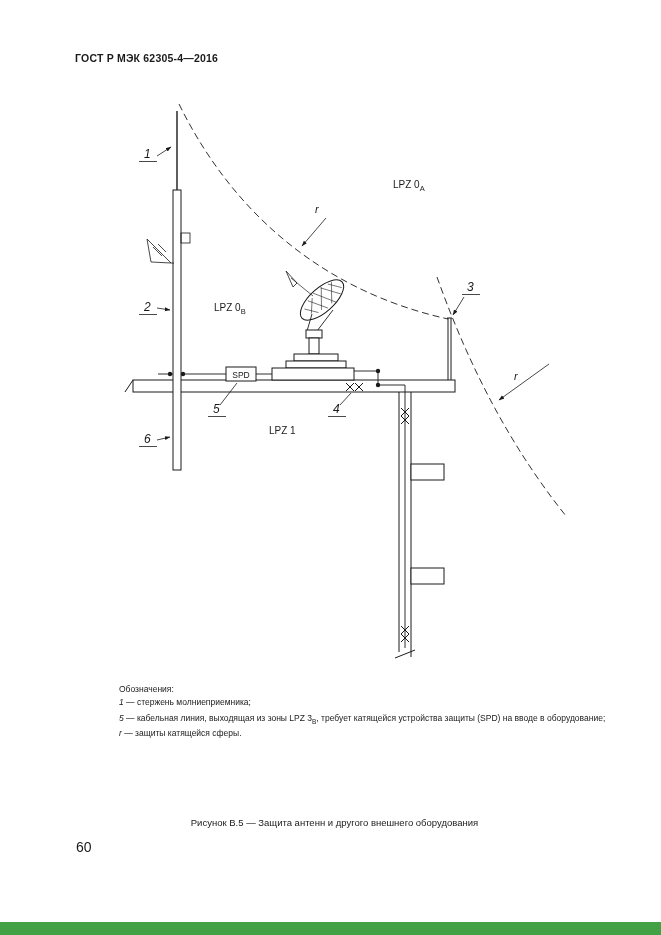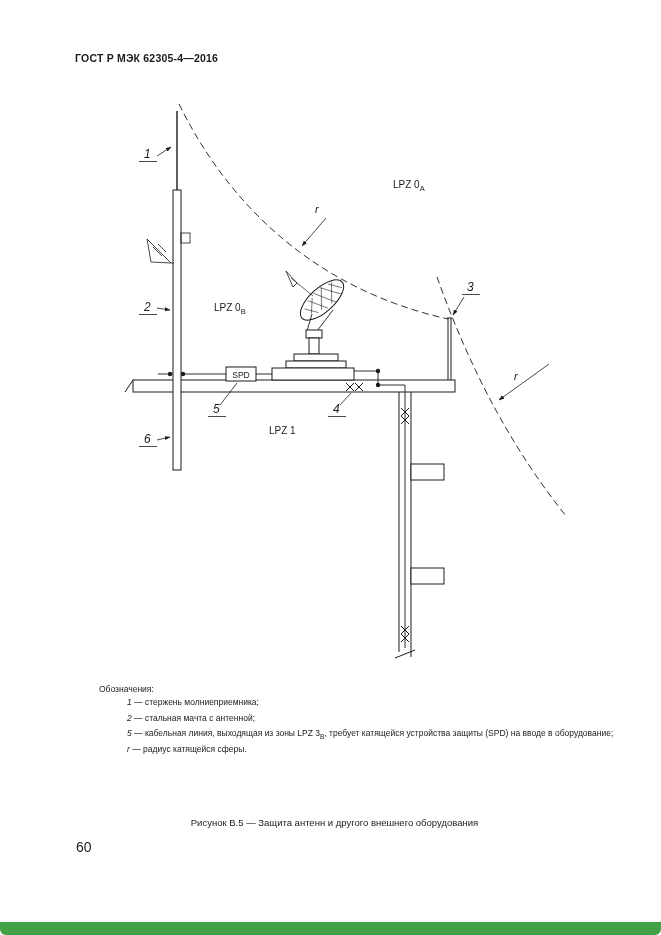--- a/index.html
+++ b/index.html
@@ -1,25 +1,25 @@
 <!DOCTYPE html>
 <html><head>
 <meta charset="utf-8">
 <style>
   * { margin:0; padding:0; box-sizing:border-box; }
   html,body { background:#fff; }
   .page {
     position:relative; width:661px; height:935px; background:#fff;
-    font-family:"Liberation Sans", sans-serif; color:#1a1a1a; overflow:hidden;border-radius:6px;
+    font-family:"Liberation Sans", sans-serif; color:#1a1a1a; overflow:hidden;
   }
   .header { position:absolute; left:75px; top:52px; font-size:10.5px; font-weight:700; letter-spacing:.2px; }
   .figure-svg { position:absolute; left:0; top:0; }
   svg text { font-family:"Liberation Sans", sans-serif; }
-  .legend { position:absolute; left:99px; top:683px; width:517px; font-size:8.5px; line-height:13px; }
-  .lg-line { padding-left:15px; text-indent:-15px;margin-left:28px; }
+  .legend { position:absolute; left:119px; top:683px; width:517px; font-size:8.5px; line-height:13px; }
+  .lg-line { padding-left:15px; text-indent:-15px; }
   .lnum { font-style:italic; }
   .legend sub { font-size:6.5px; }
   .caption { position:absolute; left:4px; top:817px; width:661px; text-align:center; font-size:9.5px; }
   .page-num { position:absolute; left:76px; top:839px; font-size:14px; }
   .footer-bar { position:absolute; left:0; bottom:0; width:100%; height:13px; }
 </style>
 </head>
 <body>
 
 <div class="page">
@@ -166,23 +166,22 @@
     <g font-size="10" fill="#1a1a1a">
       <text x="393" y="188"><tspan>LPZ 0</tspan><tspan dy="3" font-size="7.5">A</tspan></text>
       <text x="214" y="311"><tspan>LPZ 0</tspan><tspan dy="3" font-size="7.5">B</tspan></text>
       <text x="269" y="434">LPZ 1</text>
     </g>
   </svg>
 
   <div class="legend">
     <div class="lg-title">Обозначения:</div>
     <div class="lg-line"><span class="lnum">1</span><span> — стержень молниеприемника;</span><sub></sub><span></span></div>
-    <div class="lg-line"><span class="lnum">2</span><span> — стальная мачта с антенной;</span><sub></sub><span></span></div>
     <div class="lg-line"><span class="lnum">5</span><span> — кабельная линия, выходящая из зоны LPZ 3</span><sub>B</sub><span>, требует катящейся устройства защиты (SPD) на вводе в оборудование;</span></div>
-    <div class="lg-line"><span class="lnum">r</span><span> — радиус катящейся сферы.</span><sub></sub><span></span></div>
+    <div class="lg-line"><span class="lnum">r</span><span> — защиты катящейся сферы.</span><sub></sub><span></span></div>
   </div>
 
   <div class="caption">Рисунок В.5 — Защита антенн и другого внешнего оборудования</div>
 
   <div class="page-num">60</div>
 
   <div class="footer-bar" style="background:#42a045"></div>
 
 </div>
 

